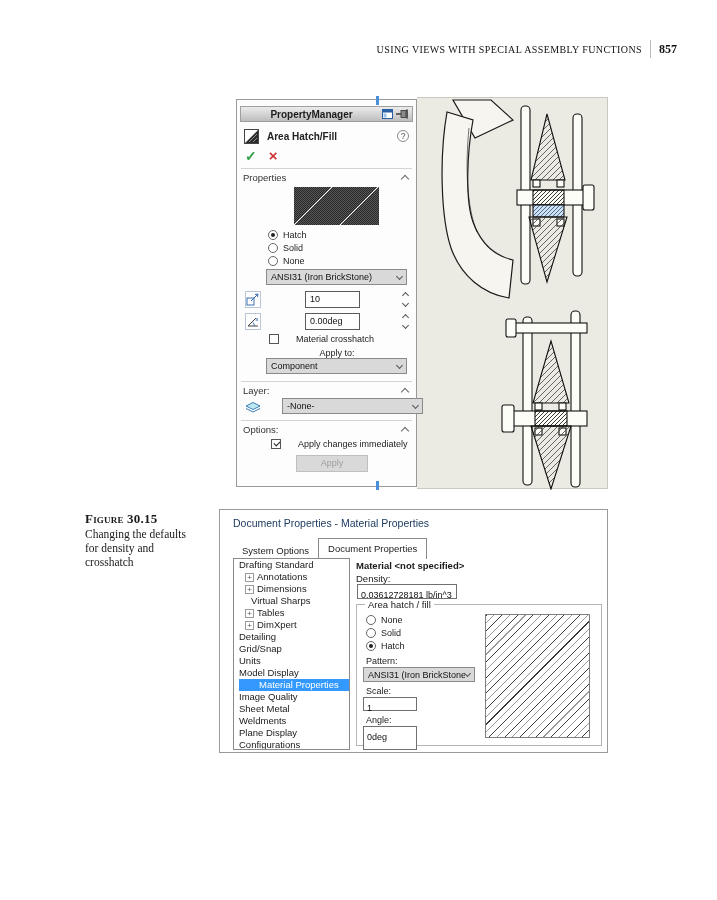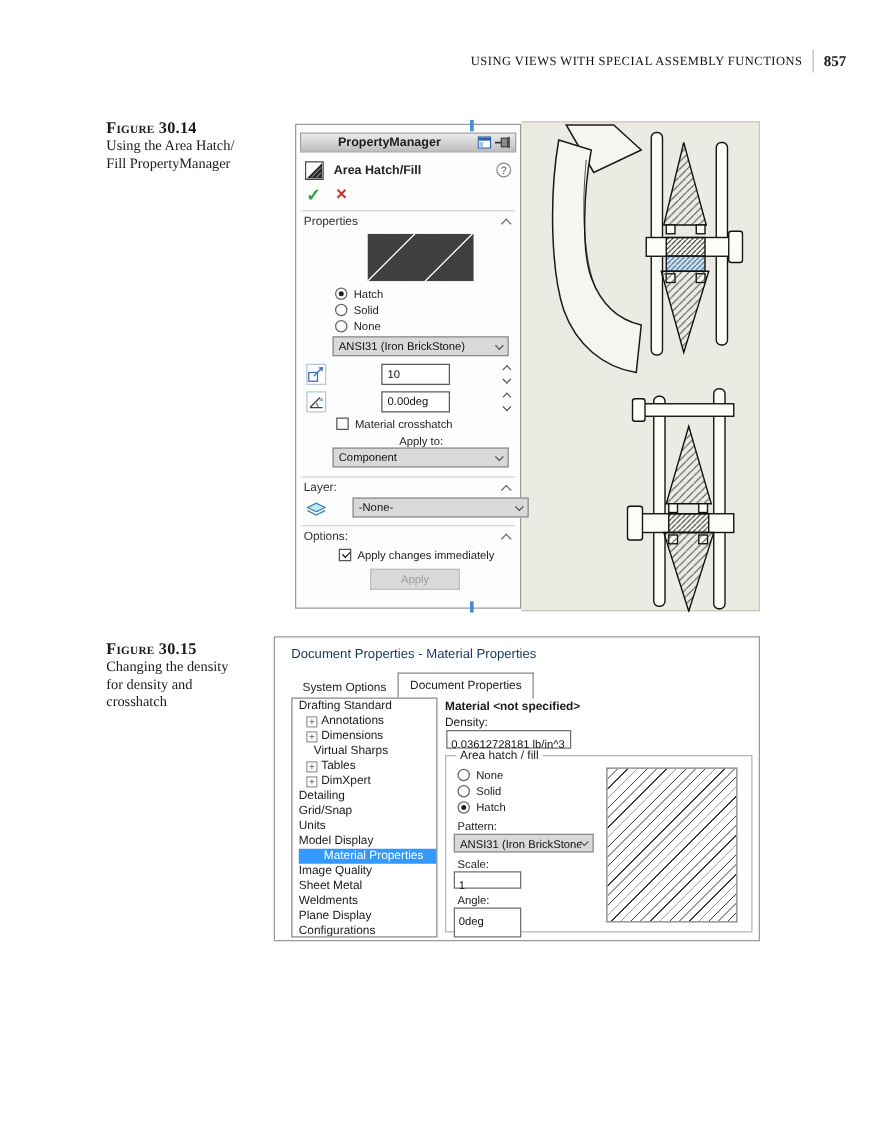--- a/index.html
+++ b/index.html
@@ -75,21 +75,21 @@
   .spin-row { position:absolute; left:8px; right:8px; height:18px; display:flex; align-items:center;gap:40px; }
   .s1 { top:190px; } .s2 { top:212px; }
   .spin-icon { width:17px; height:17px; border:1px solid #b9c6d8; background:#fff;
                display:flex; align-items:center; justify-content:center; }
   .spin-field { margin-left:4px; width:126px; height:17px; border:1px solid #5a5a5a; background:#fff;
                 font-size:9px; padding:0 4px; line-height:15px; color:#111; }
   .spinner { margin-left:3px; display:flex; flex-direction:column; gap:3px; align-items:center; }
   .sp-up { width:5px; height:5px; border-left:1.2px solid #555; border-top:1.2px solid #555; transform:rotate(45deg); }
   .sp-dn { width:5px; height:5px; border-right:1.2px solid #555; border-bottom:1.2px solid #555; transform:rotate(45deg); }
 
-  .chk-row { position:absolute; display:flex; align-items:center; gap:5px; }
+  .chk-row { position:absolute; display:flex; align-items:center; gap:17px; }
   .c1 { left:32px; top:234px; } .c2 { left:34px; top:339px; }
   .checkbox { width:10px; height:10px; border:1px solid #555; background:#fff; position:relative; }
   .checkbox.checked::after { content:""; position:absolute; left:1.5px; top:1px; width:5px; height:3px;
                              border-left:1.5px solid #222; border-bottom:1.5px solid #222; transform:rotate(-45deg); }
 
   .applyto-label { position:absolute; left:30px; top:248px; width:140px; text-align:center; font-size:9px; }
   .apply-btn { position:absolute; left:59px; top:355px; width:72px; height:17px; background:#d9d9d9;
                border:1px solid #bfbfbf; color:#9f9f9f; font-size:9px; text-align:center; line-height:15px; }
 
   
@@ -140,25 +140,20 @@
 <body>
 
 <div class="page">
 
   <div class="runhead">
     <span class="rh-title">USING VIEWS WITH SPECIAL ASSEMBLY FUNCTIONS</span>
     <span class="rh-rule"></span>
     <span class="rh-num">857</span>
   </div>
 
-  <div class="figcap" style="top:94px;">
-    <div class="fig-label">Figure 30.14</div>
-    <div class="cap-line">Using the Area Hatch/</div>
-    <div class="cap-line">Fill PropertyManager</div>
-  </div>
 
   <div class="fig14">
 
     <div class="draw-area">
       <svg width="191" height="392" viewBox="0 0 191 392">
         <defs>
           <pattern id="ph1" patternUnits="userSpaceOnUse" width="6" height="6">
             <path d="M-1,7 L7,-1" stroke="#444" stroke-width="0.8"></path>
           </pattern>
           <pattern id="ph2" patternUnits="userSpaceOnUse" width="4" height="4">
@@ -346,21 +341,21 @@
       </div>
       <div class="apply-btn">Apply</div>
 
       <div class="splitter-tick tick-top"></div>
       <div class="splitter-tick tick-bottom"></div>
     </div>
   </div>
 
   <div class="figcap" style="top:511px;">
     <div class="fig-label">Figure 30.15</div>
-    <div class="cap-line">Changing the density</div>
+    <div class="cap-line">Changing the defaults</div>
     <div class="cap-line">for density and</div>
     <div class="cap-line">crosshatch</div>
   </div>
 
   <div class="dlg">
     <div class="dlg-title">Document Properties - Material Properties</div>
 
     <div class="tabs">
       <span class="tab">System Options</span>
       <span class="tab active">Document Properties</span>

